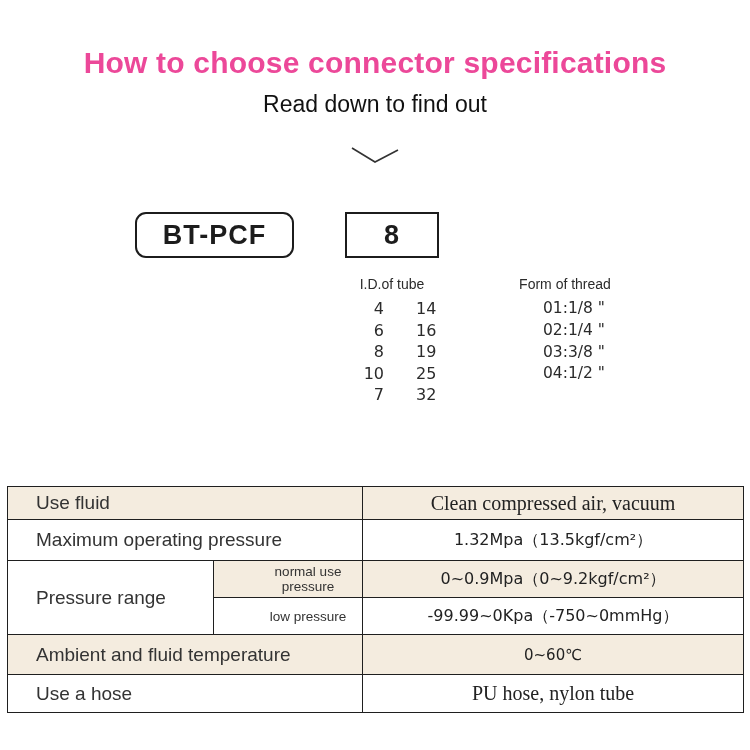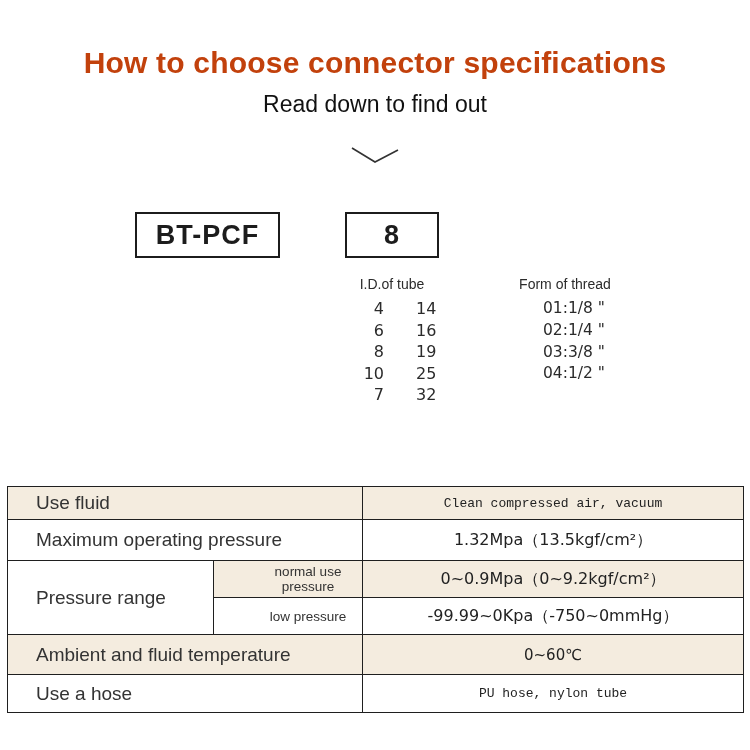--- a/index.html
+++ b/index.html
@@ -15,21 +15,21 @@
 
   
   .title {
     position: absolute;
     left: 0; top: 46px;
     width: 750px;
     text-align: center;
     font-size: 30px;
     font-weight: bold;
     letter-spacing: 0.2px;
-    color: #c2410c;
+    color: #ec4899;
   }
   .subtitle {
     position: absolute;
     left: 0; top: 91px;
     width: 750px;
     text-align: center;
     font-size: 23px;
     color: #111;
   }
   .chevron {
@@ -45,21 +45,21 @@
     border: 2px solid #1c1c1c;
     background: #fff;
     display: flex;
     align-items: center;
     justify-content: center;
     font-weight: bold;
     font-size: 27px;
     color: #1c1c1c;
     letter-spacing: 1px;
   }
-  .box-model  { left: 135px; width: 145px; }
+  .box-model  { left: 135px; width: 159px; border-radius: 11px; }
   .box-tube   { left: 345px; width: 94px;  }
   .box-thread { left: 518px; width: 94px;  }
 
   .caption {
     position: absolute;
     top: 276px;
     font-size: 14px;
     color: #2b2b2b;
     text-align: center;
   }
@@ -112,21 +112,21 @@
     color: #333;
     text-align: center;
     padding-left: 40px;
   }
   .cell-value {
     font-family: "DejaVu Sans", sans-serif;
     font-size: 16px;
     color: #222;
     text-align: center;
   }
-  .cell-value.big { font-family: Liberation Mono, monospace; font-size: 13px; }
+  .cell-value.big { font-family: Liberation Serif, serif; font-size: 20px; }
   .cell-value.small { font-size: 15px; }
   .beige { background: #f4ecdf; margin-left: 32px; }
   .white { background: #ffffff; }
 </style>
 </head>
 <body>
 
 <div class="page">
 
   <div class="title">How to choose connector specifications</div>

